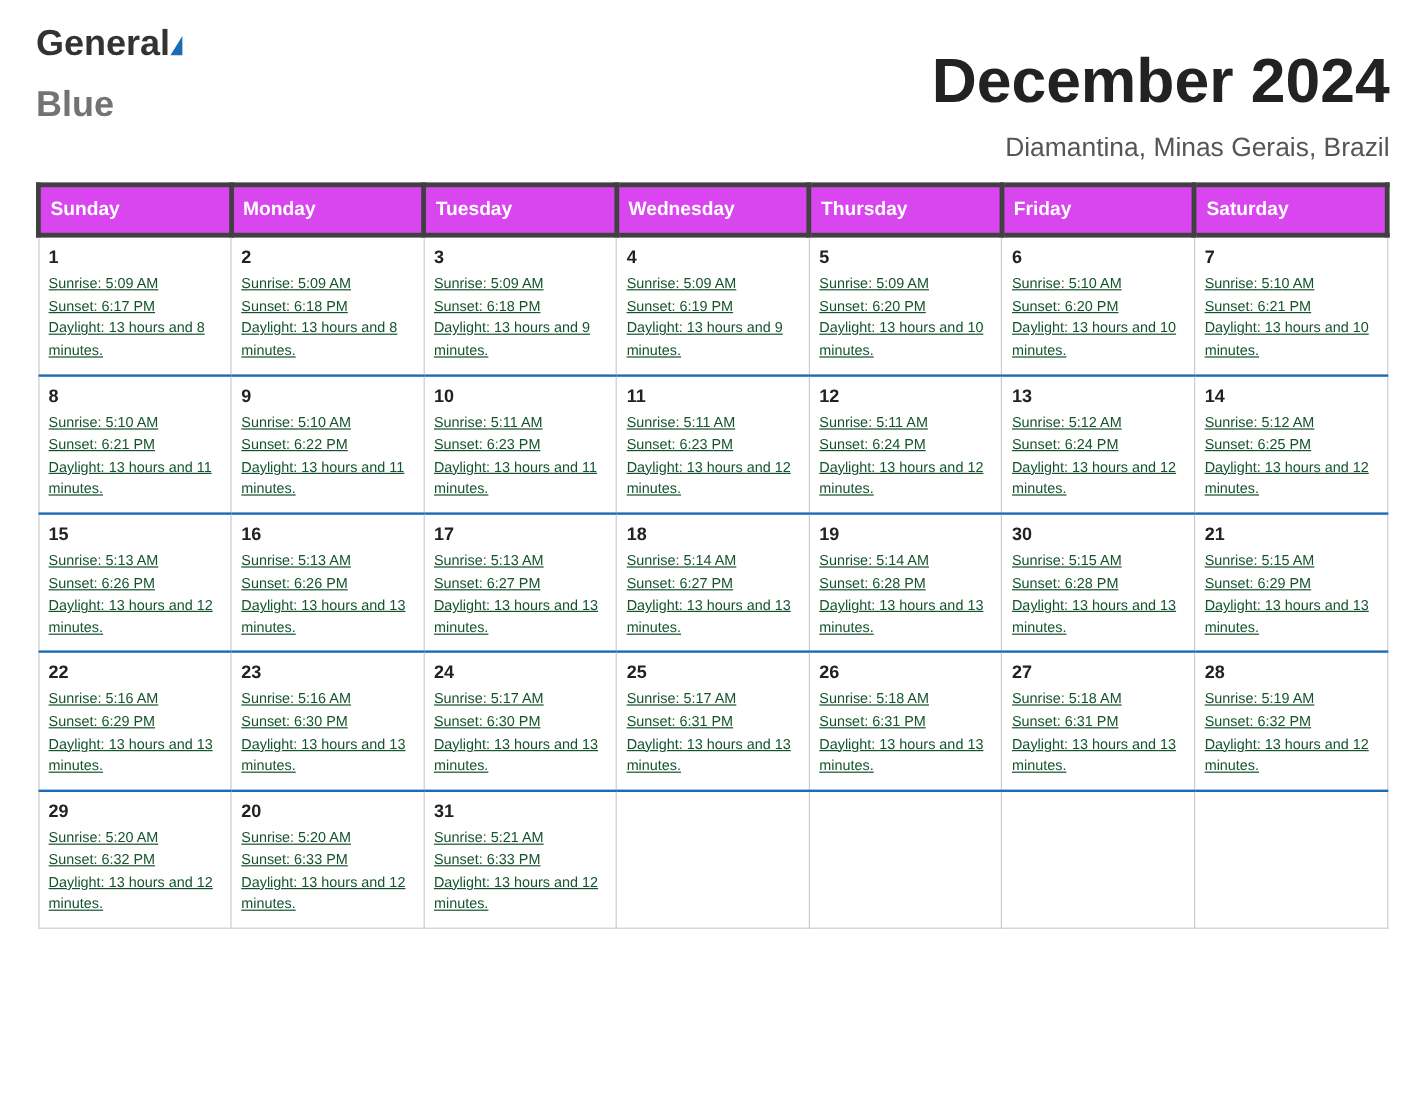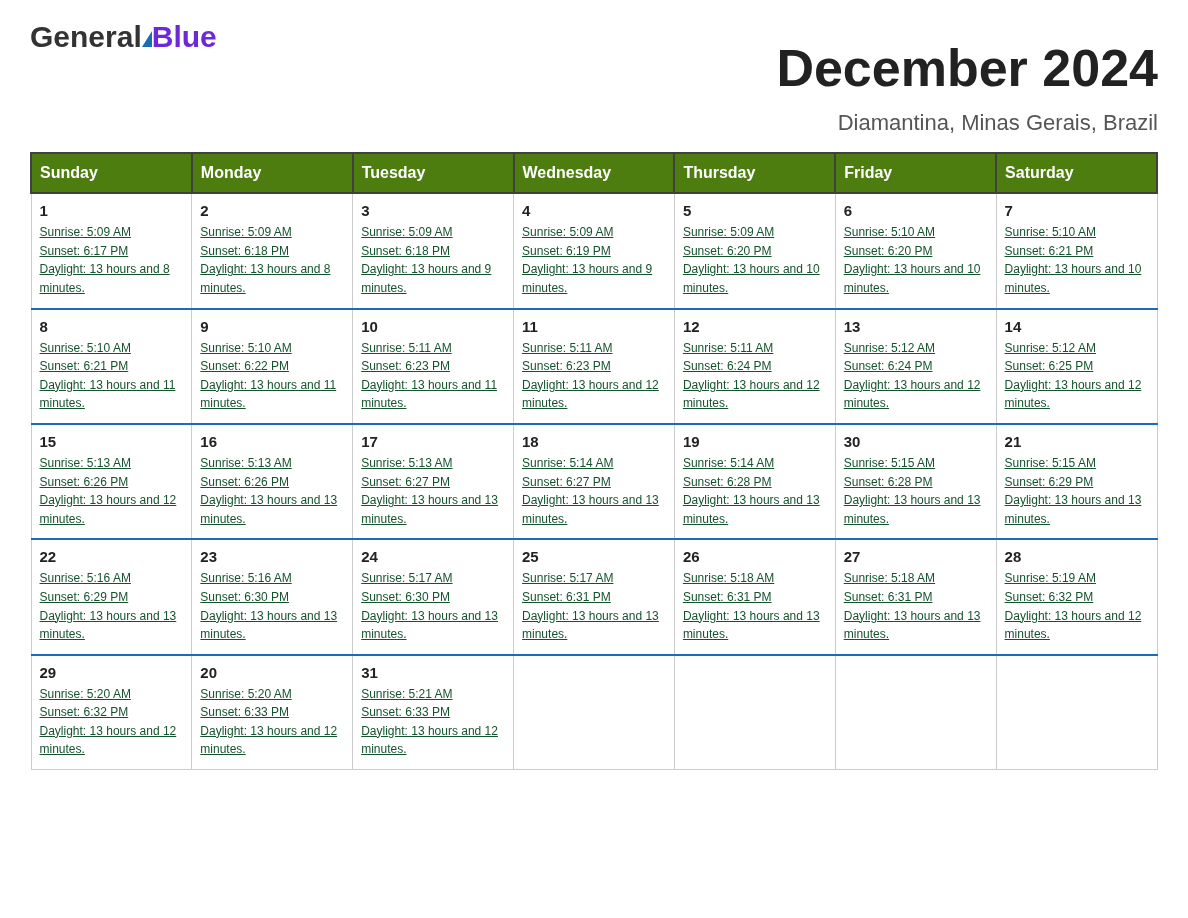--- a/index.html
+++ b/index.html
@@ -35,27 +35,27 @@
       font-size: 22px;
       color: #555;
       margin-top: 13px;
     }
     .calendar {
       width: 100%;
       border-collapse: collapse;
       border: 1px solid #1a6db5;
     }
     .calendar thead th {
-      background-color: #4d7c0f;
+      background-color: #d946ef;
       color: #fff;
       font-size: 16px;
       font-weight: bold;
       padding: 10px 8px;
       text-align: left;
-      border: 2px solid #404040;
+      border: 4px solid #404040;
     }
     .calendar tbody td {
       vertical-align: top;
       padding: 8px 8px 10px 8px;
       border: 1px solid #ccc;
       border-top: 2px solid #1a6db5;
       font-size: 12.5px;
       color: #333;
       width: 14.28%;
       min-height: 90px;
@@ -87,26 +87,27 @@
       width: 0;
       height: 0;
       border-left: 10px solid transparent;
       border-right: 0px solid transparent;
       border-bottom: 16px solid #1a6db5;
       margin-bottom: 2px;
     }
     .logo-text-blue {
       font-size: 30px;
       font-weight: bold;
-      color: #6d28d9;
+      color: #737373;
       font-family: Arial, sans-serif;
     }
     .logo-lines {
       display: flex;
-      flex-direction: row;
+      flex-direction: column;
+      gap: 17px;
     }
     .logo-line1 {
       display: flex;
       align-items: baseline;
     }
     .logo-line2 {
       display: flex;
       align-items: center;
     }
   </style>

